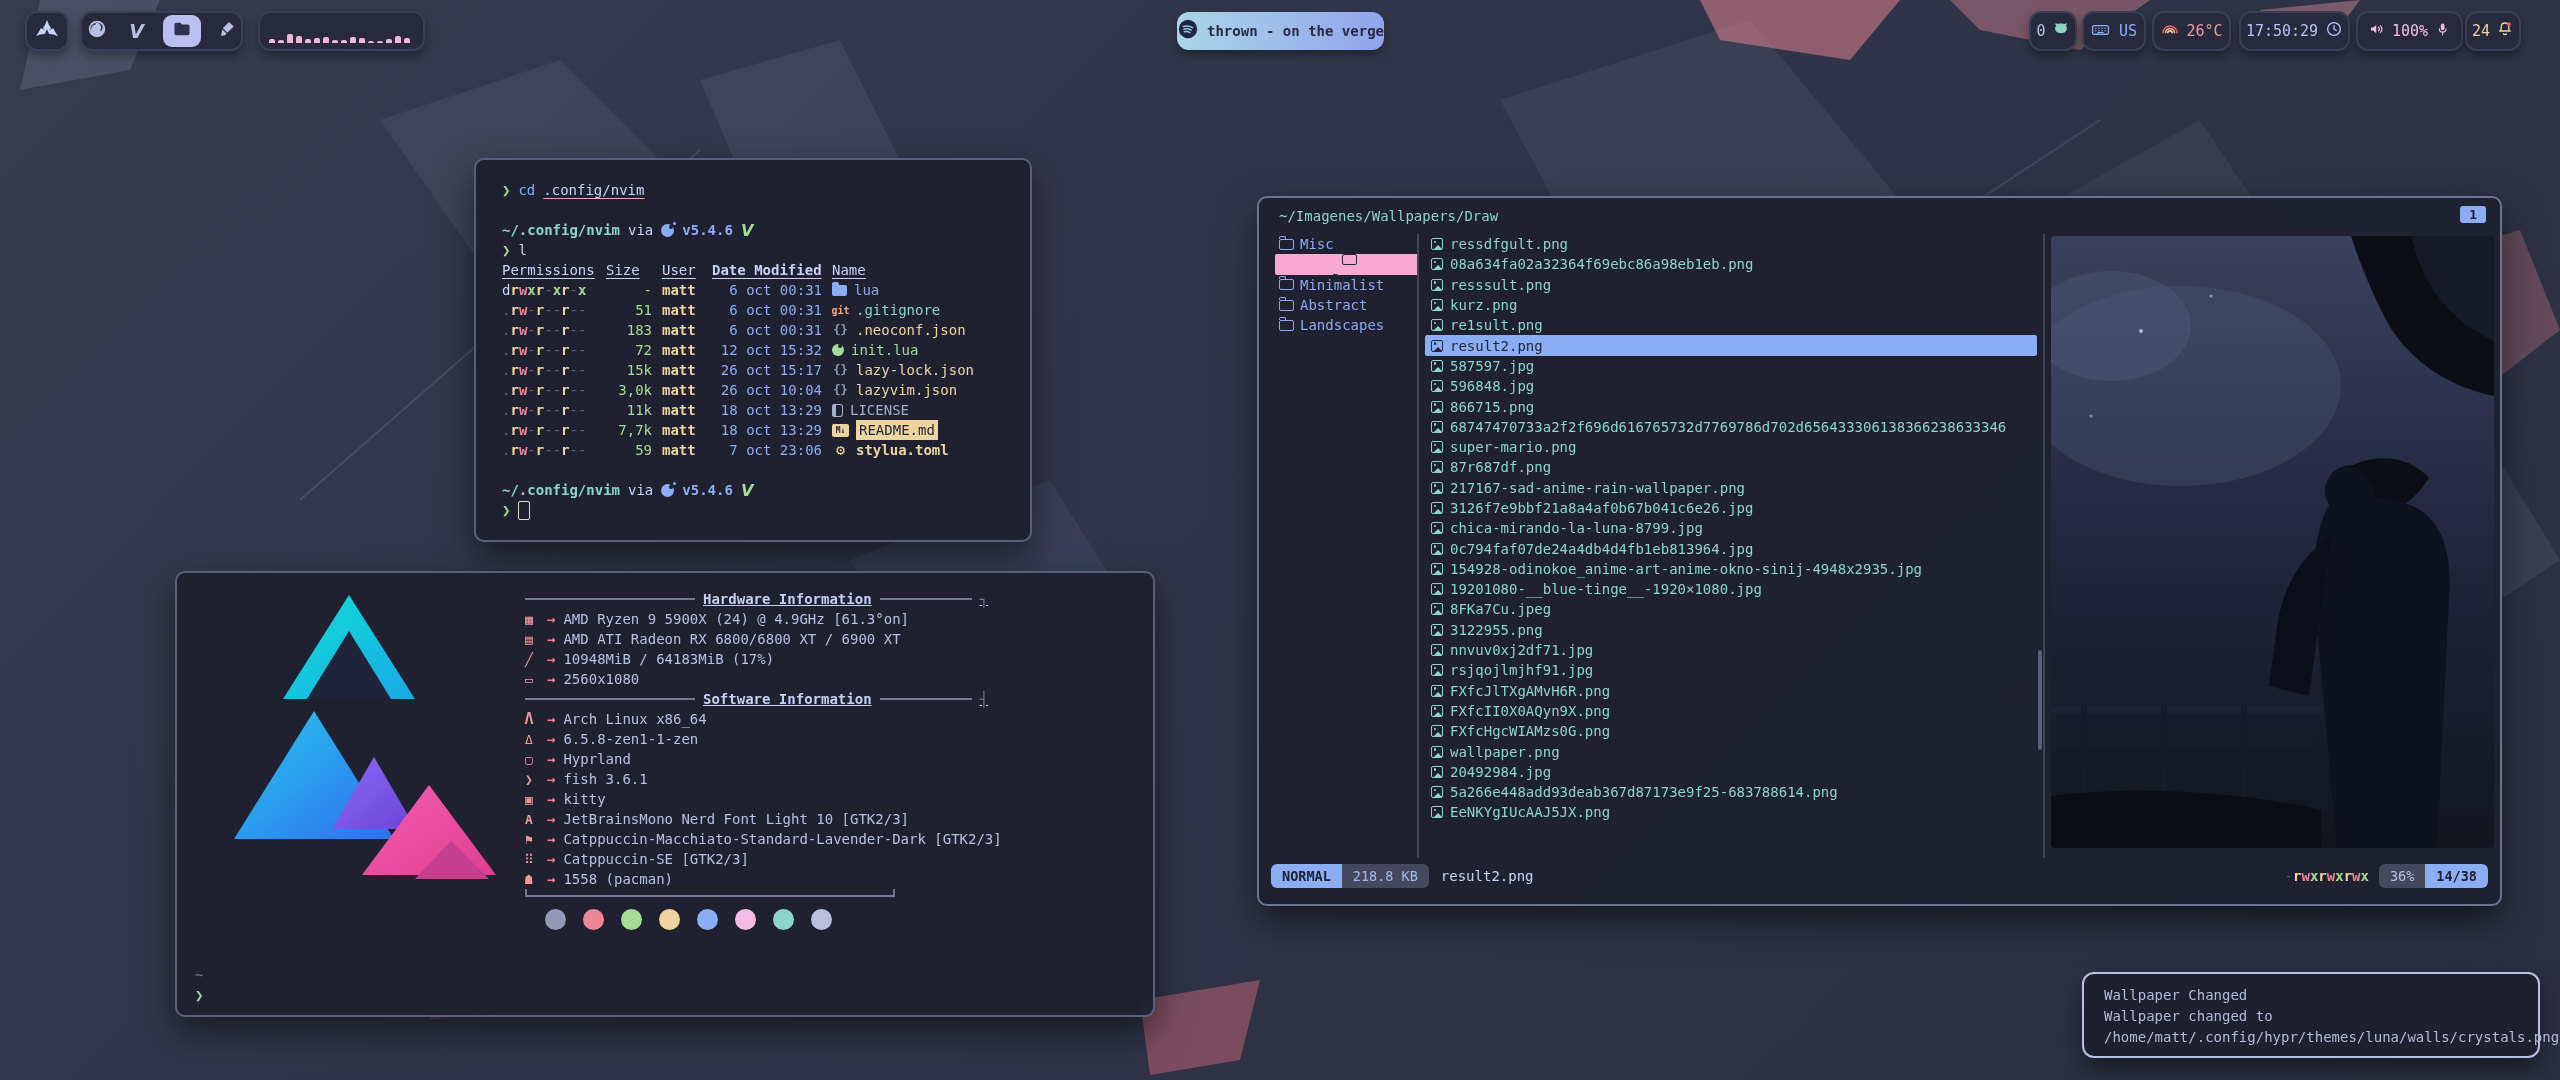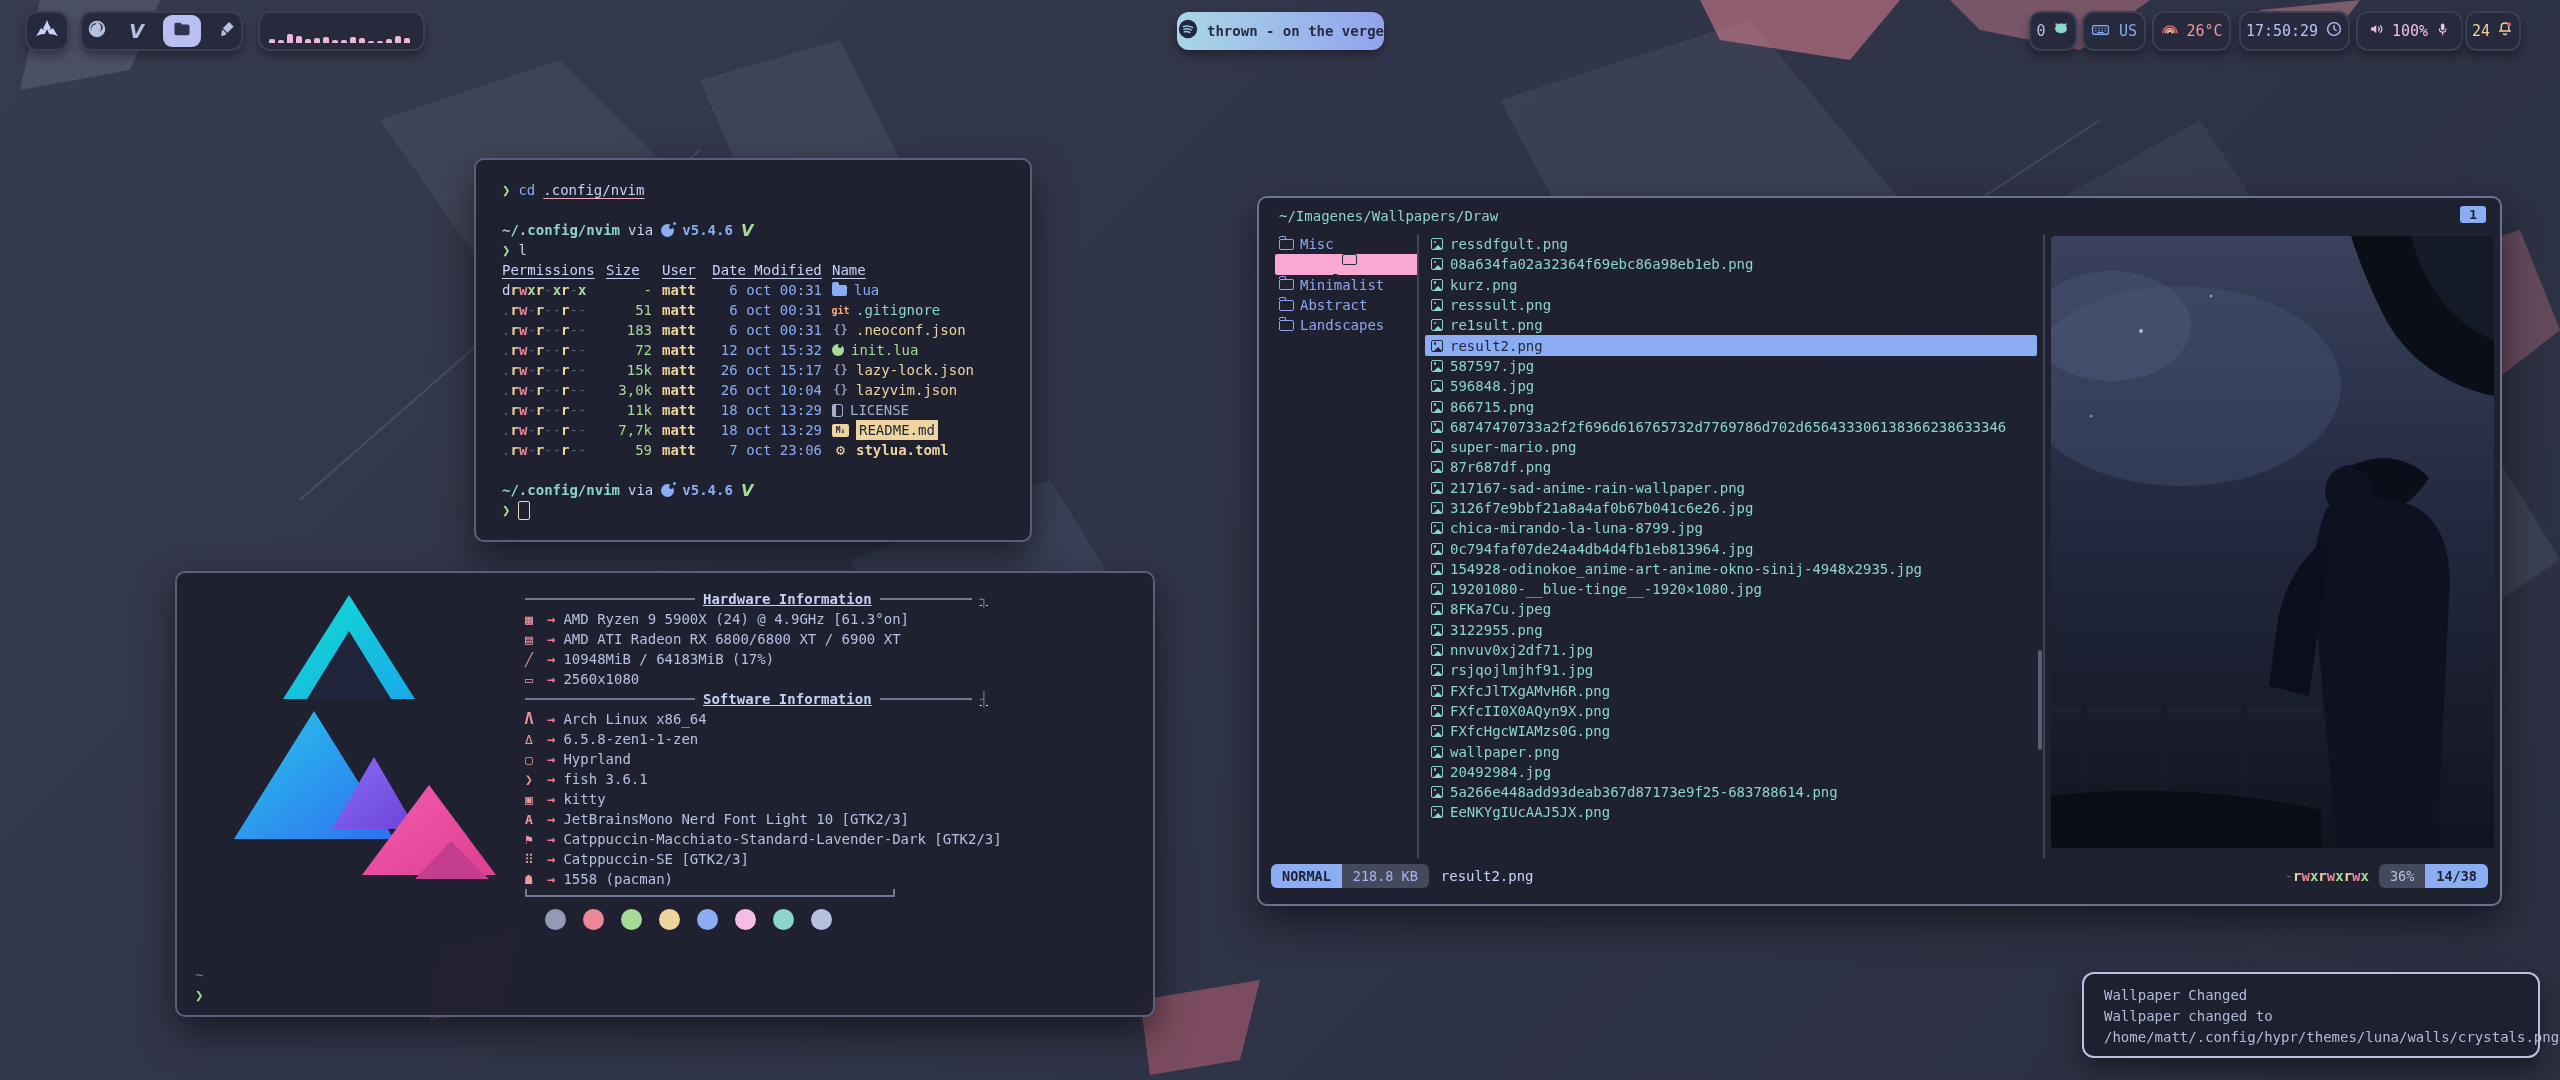--- a/index.html
+++ b/index.html
@@ -46,21 +46,21 @@
   .g{color:#a6da95;} .b{color:#8aadf4;} .tealc{color:#8bd5ca;} .bold{font-weight:700;}
   .u{text-decoration:underline;text-decoration-color:#e9a7bd;text-underline-offset:3px;}
   .uh{text-decoration:underline;text-underline-offset:3px;}
   .ls-grid{display:grid;grid-template-columns:94px 46px 40px 110px auto;column-gap:10px;height:20px;align-items:center;}
   .c-size{text-align:right;color:#a6da95;}
   .c-user{color:#eed49f;font-weight:700;}
   .c-date{text-align:right;color:#8aadf4;}
   .c-name{display:flex;align-items:center;gap:7px;white-space:pre;}
   .hdr span{color:#cad3f5;}
   .hdr .c-size{color:#cad3f5;text-align:left;}
-  .hdr .c-date{text-align:center;color:#cad3f5;}
+  .hdr .c-date{text-align:left;color:#cad3f5;font-weight:bold;}
   .t-dir .fname{color:#8aadf4;} .t-git .fname{color:#8bd5ca;}
   .t-json .fname{color:#eed49f;} .t-lua .fname{color:#a6da95;}
   .t-plain .fname{color:#a5adcb;} .t-toml .fname{color:#eed49f;font-weight:bold;}
   .t-readme .fname{background:#eed49f;color:#24273a;padding:0 3px;}
   .pc-r{color:#eed49f;font-weight:700;} .pc-w{color:#ed8796;font-weight:700;}
   .pc-x{color:#a6da95;font-weight:700;} .pc-d{color:#cad3f5;} .pc-dim{color:#5b6078;}
   .cursor{display:inline-block;width:10px;height:17px;border:1.5px solid #e7d9c9;border-radius:2px;}
   .moon{display:inline-block;width:13px;height:13px;border-radius:50%;background:#8aadf4;position:relative;}
   .moon::before{content:"";position:absolute;width:4px;height:4px;border-radius:50%;background:#1e2030;right:1px;top:1px;}
   .moon::after{content:"";position:absolute;width:3px;height:3px;border-radius:50%;background:#8aadf4;right:-2px;top:-2px;}
@@ -622,26 +622,26 @@
           <span>ressdfgult.png</span>
         </div>
 
         <div class="file-row">
           <span class="pico"></span>
           <span>08a634fa02a32364f69ebc86a98eb1eb.png</span>
         </div>
 
         <div class="file-row">
           <span class="pico"></span>
+          <span>resssult.png</span>
+        </div>
+
+        <div class="file-row">
+          <span class="pico"></span>
           <span>kurz.png</span>
-        </div>
-
-        <div class="file-row">
-          <span class="pico"></span>
-          <span>resssult.png</span>
         </div>
 
         <div class="file-row">
           <span class="pico"></span>
           <span>re1sult.png</span>
         </div>
 
         <div class="file-row selected">
           <span class="pico"></span>
           <span>result2.png</span>

